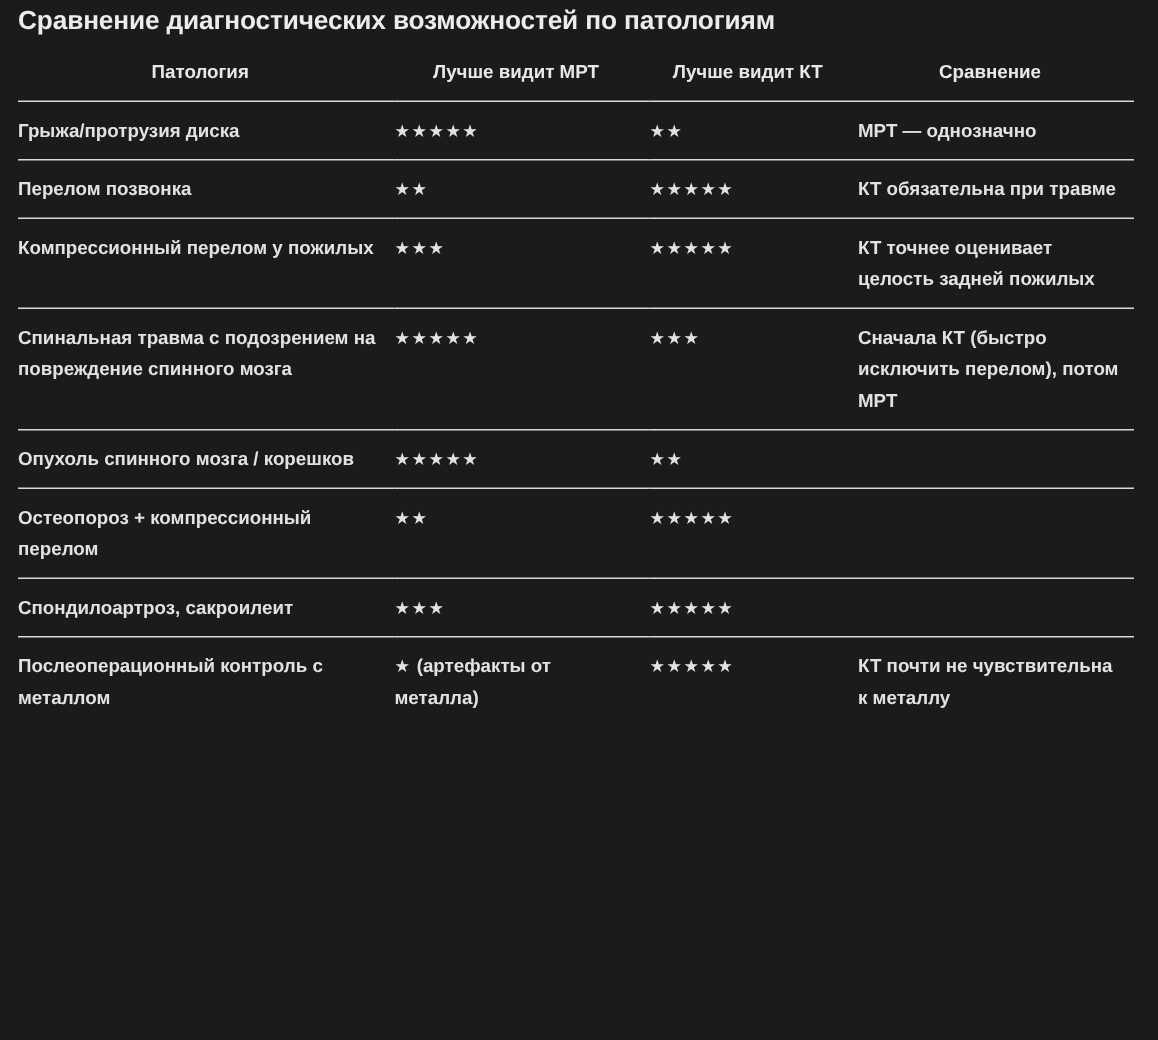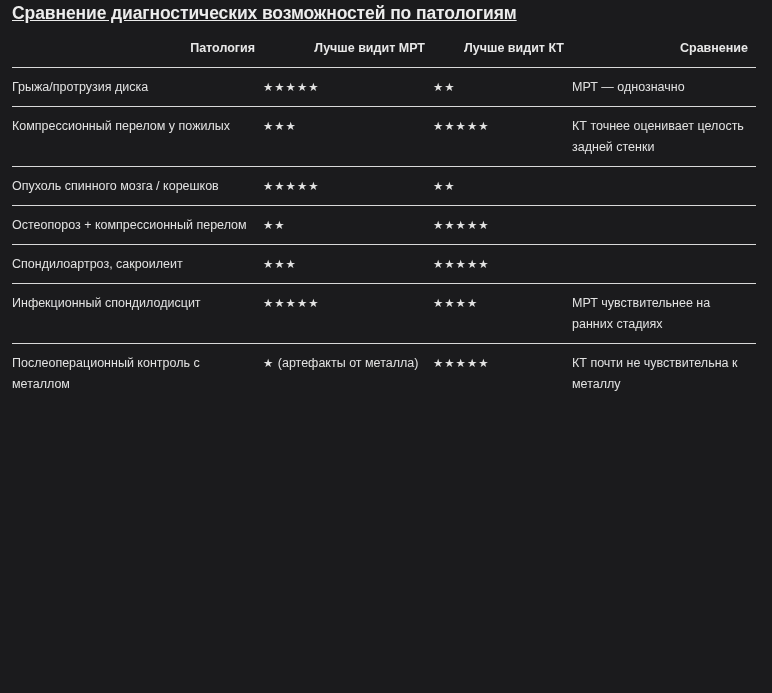--- a/index.html
+++ b/index.html
@@ -18,50 +18,50 @@
     }
     .title {
       position: absolute;
       left: 12px;
       top: 3px;
       font-size: 17.5px;
       font-weight: 600;
       color: #ececec;
       letter-spacing: -0.1px;
       white-space: nowrap;
-      text-decoration: underline;
     }
     table.cmp {
       position: absolute;
       left: 12px;
       top: 32px;
       width: 744px;
       border-collapse: collapse;
       table-layout: fixed;
     }
     table.cmp col.c1 { width: 251px; }
     table.cmp col.c2 { width: 170px; }
     table.cmp col.c3 { width: 139px; }
     table.cmp col.c4 { width: 184px; }
     table.cmp th {
-      text-align: right;
+      text-align: center;
       font-weight: 700;
       color: #e8e8e8;
       font-size: 12.5px;
       padding: 8px 8px 10px 0;
       border-bottom: 1.5px solid #d9d9d9;
       line-height: 17px;
       vertical-align: top;
     }
     table.cmp td {
       padding: 9px 8px 8px 0;
       line-height: 21px;
       vertical-align: top;
       border-bottom: 1.5px solid #d9d9d9;
       color: #e2e2e2;
+      font-weight: bold;
     }
     table.cmp tr:last-child td {
       border-bottom: none;
     }
     .stars {
       letter-spacing: 1px;
       font-family: "DejaVu Sans", sans-serif;
       font-size: 11.5px;
     }
   </style>
@@ -87,49 +87,55 @@
   </thead>
   <tbody id="tbody">
 
     <tr>
       <td>Грыжа/протрузия диска</td>
       <td><span class="stars">★★★★★</span><span></span></td>
       <td><span class="stars">★★</span><span></span></td>
       <td>МРТ — однозначно</td>
     </tr>
     <tr>
+      <td>Перелом позвонка</td>
+      <td><span class="stars">★★</span><span></span></td>
+      <td><span class="stars">★★★★★</span><span></span></td>
+      <td>КТ обязательна при травме</td>
+    </tr>
+    <tr>
       <td>Компрессионный перелом у пожилых</td>
       <td><span class="stars">★★★</span><span></span></td>
       <td><span class="stars">★★★★★</span><span></span></td>
-      <td>КТ точнее оценивает целость задней стенки</td>
+      <td>КТ точнее оценивает целость задней пожилых</td>
+    </tr>
+    <tr>
+      <td>Спинальная травма с подозрением на повреждение спинного мозга</td>
+      <td><span class="stars">★★★★★</span><span></span></td>
+      <td><span class="stars">★★★</span><span></span></td>
+      <td>Сначала КТ (быстро исключить перелом), потом МРТ</td>
     </tr>
     <tr>
       <td>Опухоль спинного мозга / корешков</td>
       <td><span class="stars">★★★★★</span><span></span></td>
       <td><span class="stars">★★</span><span></span></td>
       <td></td>
     </tr>
     <tr>
       <td>Остеопороз + компрессионный перелом</td>
       <td><span class="stars">★★</span><span></span></td>
       <td><span class="stars">★★★★★</span><span></span></td>
       <td></td>
     </tr>
     <tr>
       <td>Спондилоартроз, сакроилеит</td>
       <td><span class="stars">★★★</span><span></span></td>
       <td><span class="stars">★★★★★</span><span></span></td>
       <td></td>
     </tr>
     <tr>
-      <td>Инфекционный спондилодисцит</td>
-      <td><span class="stars">★★★★★</span><span></span></td>
-      <td><span class="stars">★★★★</span><span></span></td>
-      <td>МРТ чувствительнее на ранних стадиях</td>
-    </tr>
-    <tr>
       <td>Послеоперационный контроль с металлом</td>
       <td><span class="stars">★</span><span> (артефакты от металла)</span></td>
       <td><span class="stars">★★★★★</span><span></span></td>
       <td>КТ почти не чувствительна к металлу</td>
     </tr>
   </tbody>
 </table>
 
 </body></html>

